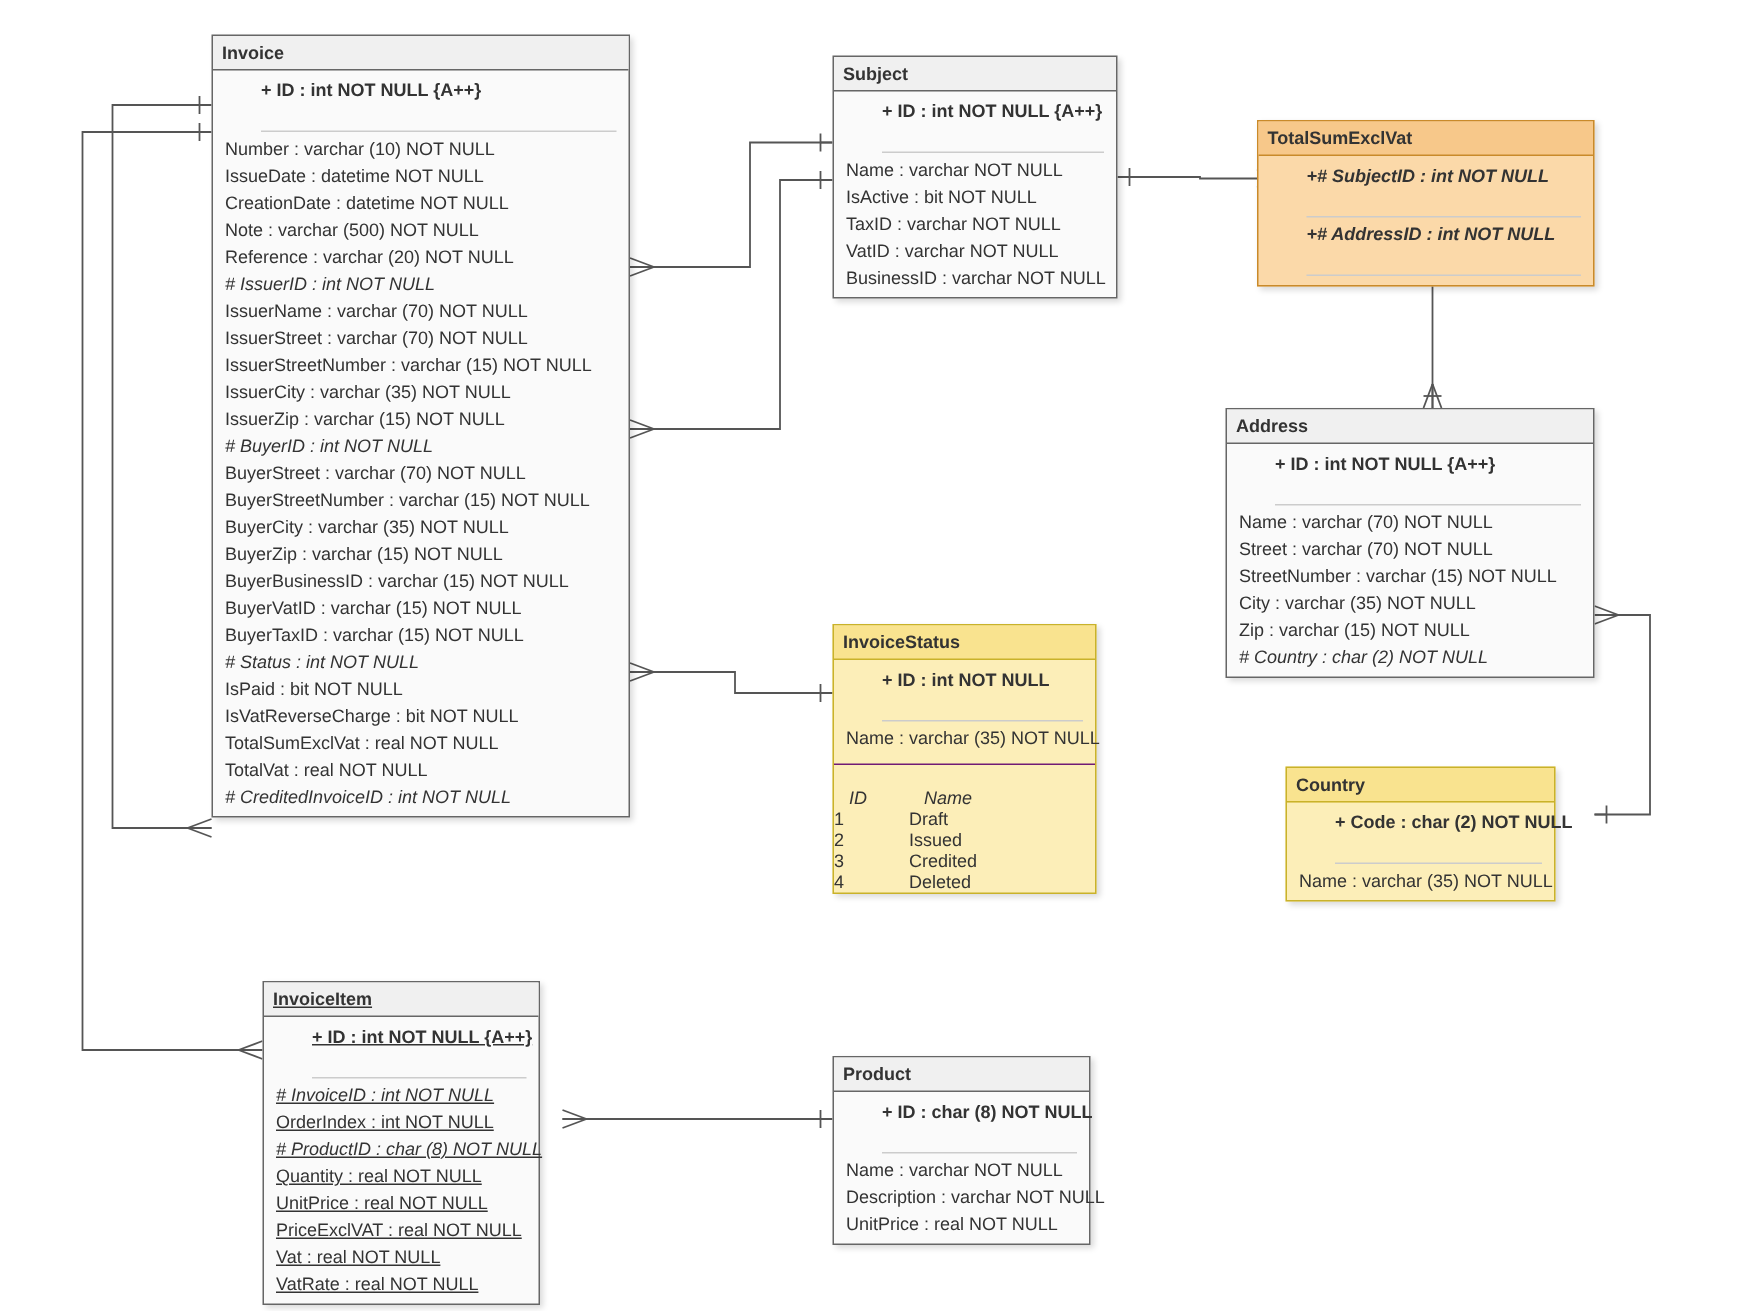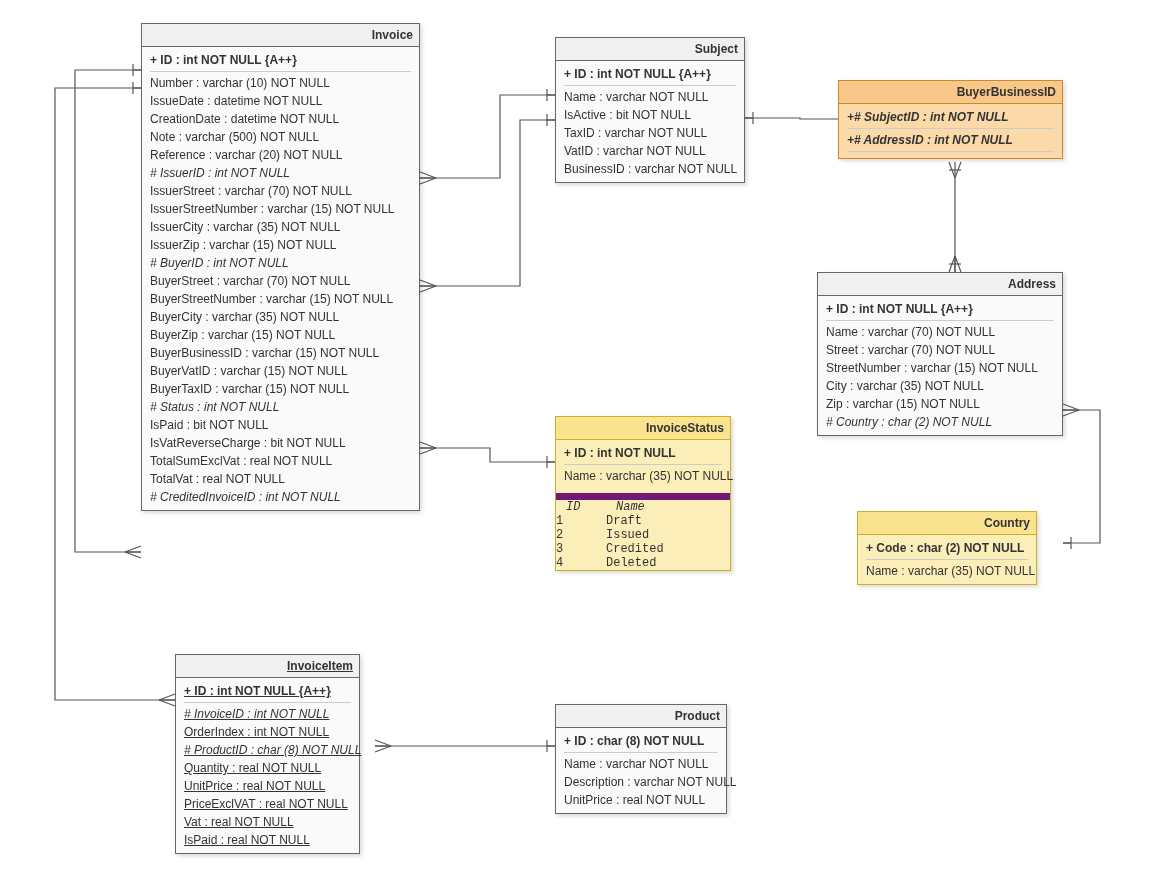--- a/index.html
+++ b/index.html
@@ -16,47 +16,47 @@
   .entity {
     position: absolute;
     border: 1px solid #666;
     background: #fafafa;
     box-shadow: 2px 2px 4px rgba(0,0,0,0.15);
     box-sizing: border-box;
   }
   .entity.orange   { background: #fbd9a9; border-color:#c98a2a; }
   .entity.yellow   { background: #fceeb8; border-color:#c9b22a; }
   .entity-title {
-    text-align: right;
+    text-align: left;
     font-weight: bold;
     padding: 4px 6px;
     border-bottom: 1px solid #666;
     background: #f0f0f0;
   }
   .entity.orange .entity-title { background:#f7c88a; border-bottom-color:#c98a2a;}
   .entity.yellow .entity-title { background:#f9e38f; border-bottom-color:#c9b22a;}
   .entity-body {
     padding: 4px 8px;
   }
   .attr {
     line-height: 18px;
     white-space: nowrap;
   }
   .attr.pk {
     font-weight: bold;
     border-bottom: 1px solid #ccc;
-    padding-bottom: 2px;
+    padding-bottom: 18px;
     margin-bottom: 2px;
+    margin-left: 24px;
   }
   .attr.fk { font-style: italic; }
   .enum-grid {
-    border-top: 7px solid #701a75;
+    border-top: 1px solid #701a75;
     margin-top: 4px;
-    padding-top: 0;
-    font-family: Liberation Mono, monospace;
+    padding-top: 15px;
   }
   .enum-header { display:flex; font-style: italic; }
   .enum-header span:first-child { width:50px; padding-left:10px;}
   .enum-row { display:flex; }
   .enum-row span:first-child { width:50px; }
   svg.connectors {
     position:absolute;
     left:0; top:0;
     width:1162px; height:874px;
     pointer-events:none;
@@ -145,20 +145,21 @@
 <div class="entity" style="left:141px; top:23px; width:279px;">
   <div class="entity-title">Invoice</div>
   <div class="entity-body">
       <div class="attr pk">+ ID : int NOT NULL  {A++}</div>
       <div class="attr">Number : varchar (10)  NOT NULL</div>
       <div class="attr">IssueDate : datetime NOT NULL</div>
       <div class="attr">CreationDate : datetime NOT NULL</div>
       <div class="attr">Note : varchar (500)  NOT NULL</div>
       <div class="attr">Reference : varchar (20)  NOT NULL</div>
       <div class="attr fk"># IssuerID : int NOT NULL</div>
+      <div class="attr">IssuerName : varchar (70)  NOT NULL</div>
       <div class="attr">IssuerStreet : varchar (70)  NOT NULL</div>
       <div class="attr">IssuerStreetNumber : varchar (15)  NOT NULL</div>
       <div class="attr">IssuerCity : varchar (35)  NOT NULL</div>
       <div class="attr">IssuerZip : varchar (15)  NOT NULL</div>
       <div class="attr fk"># BuyerID : int NOT NULL</div>
       <div class="attr">BuyerStreet : varchar (70)  NOT NULL</div>
       <div class="attr">BuyerStreetNumber : varchar (15)  NOT NULL</div>
       <div class="attr">BuyerCity : varchar (35)  NOT NULL</div>
       <div class="attr">BuyerZip : varchar (15)  NOT NULL</div>
       <div class="attr">BuyerBusinessID : varchar (15)  NOT NULL</div>
@@ -179,21 +180,21 @@
       <div class="attr pk">+ ID : int NOT NULL  {A++}</div>
       <div class="attr">Name : varchar NOT NULL</div>
       <div class="attr">IsActive : bit NOT NULL</div>
       <div class="attr">TaxID : varchar NOT NULL</div>
       <div class="attr">VatID : varchar NOT NULL</div>
       <div class="attr">BusinessID : varchar NOT NULL</div>
     </div>
 </div>
 
 <div class="entity orange" style="left:838px; top:80px; width:225px;">
-  <div class="entity-title">BuyerBusinessID</div>
+  <div class="entity-title">TotalSumExclVat</div>
   <div class="entity-body">
       <div class="attr pk fk">+# SubjectID : int NOT NULL</div>
       <div class="attr pk fk">+# AddressID : int NOT NULL</div>
     </div>
 </div>
 
 <div class="entity" style="left:817px; top:272px; width:246px;">
   <div class="entity-title">Address</div>
   <div class="entity-body">
       <div class="attr pk">+ ID : int NOT NULL  {A++}</div>
@@ -250,21 +251,21 @@
   <div class="entity-title">InvoiceItem</div>
   <div class="entity-body">
       <div class="attr pk">+ ID : int NOT NULL  {A++}</div>
       <div class="attr fk"># InvoiceID : int NOT NULL</div>
       <div class="attr">OrderIndex : int NOT NULL</div>
       <div class="attr fk"># ProductID : char (8)  NOT NULL</div>
       <div class="attr">Quantity : real NOT NULL</div>
       <div class="attr">UnitPrice : real NOT NULL</div>
       <div class="attr">PriceExclVAT : real NOT NULL</div>
       <div class="attr">Vat : real NOT NULL</div>
-      <div class="attr">IsPaid : real NOT NULL</div>
+      <div class="attr">VatRate : real NOT NULL</div>
     </div>
 </div>
 
 <div class="entity" style="left:555px; top:704px; width:172px;">
   <div class="entity-title">Product</div>
   <div class="entity-body">
       <div class="attr pk">+ ID : char (8)  NOT NULL</div>
       <div class="attr">Name : varchar NOT NULL</div>
       <div class="attr">Description : varchar NOT NULL</div>
       <div class="attr">UnitPrice : real NOT NULL</div>

